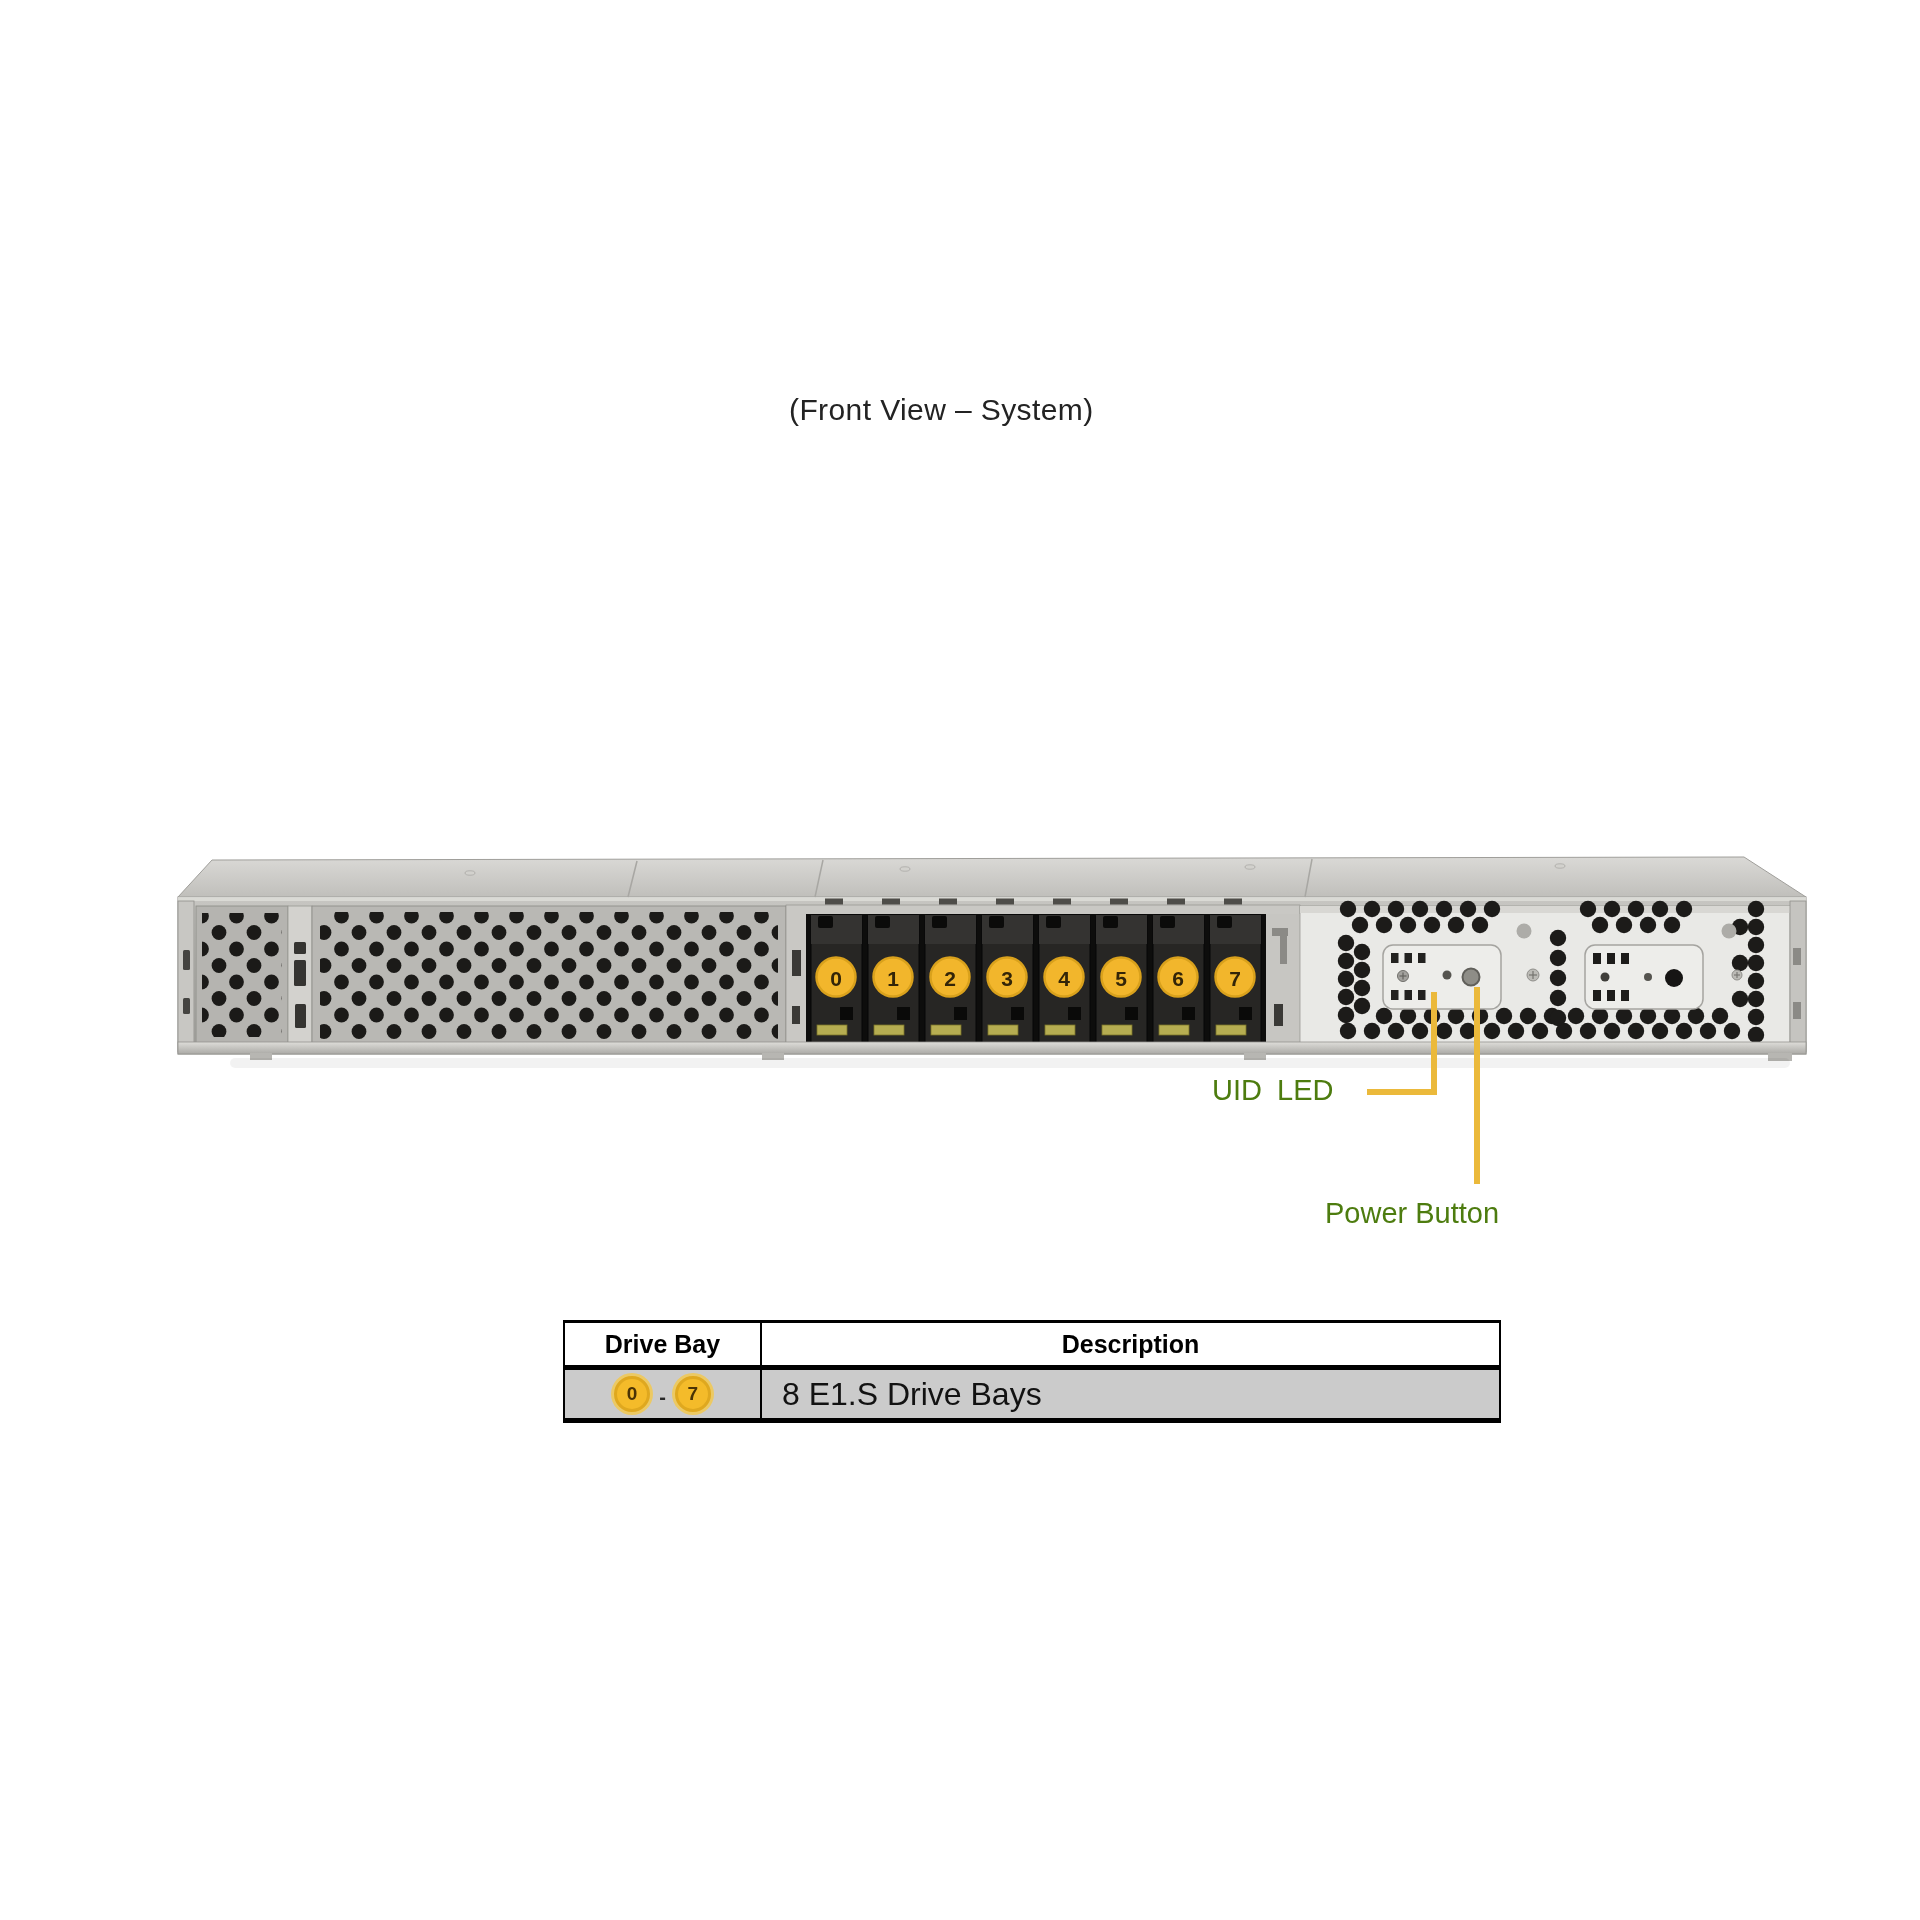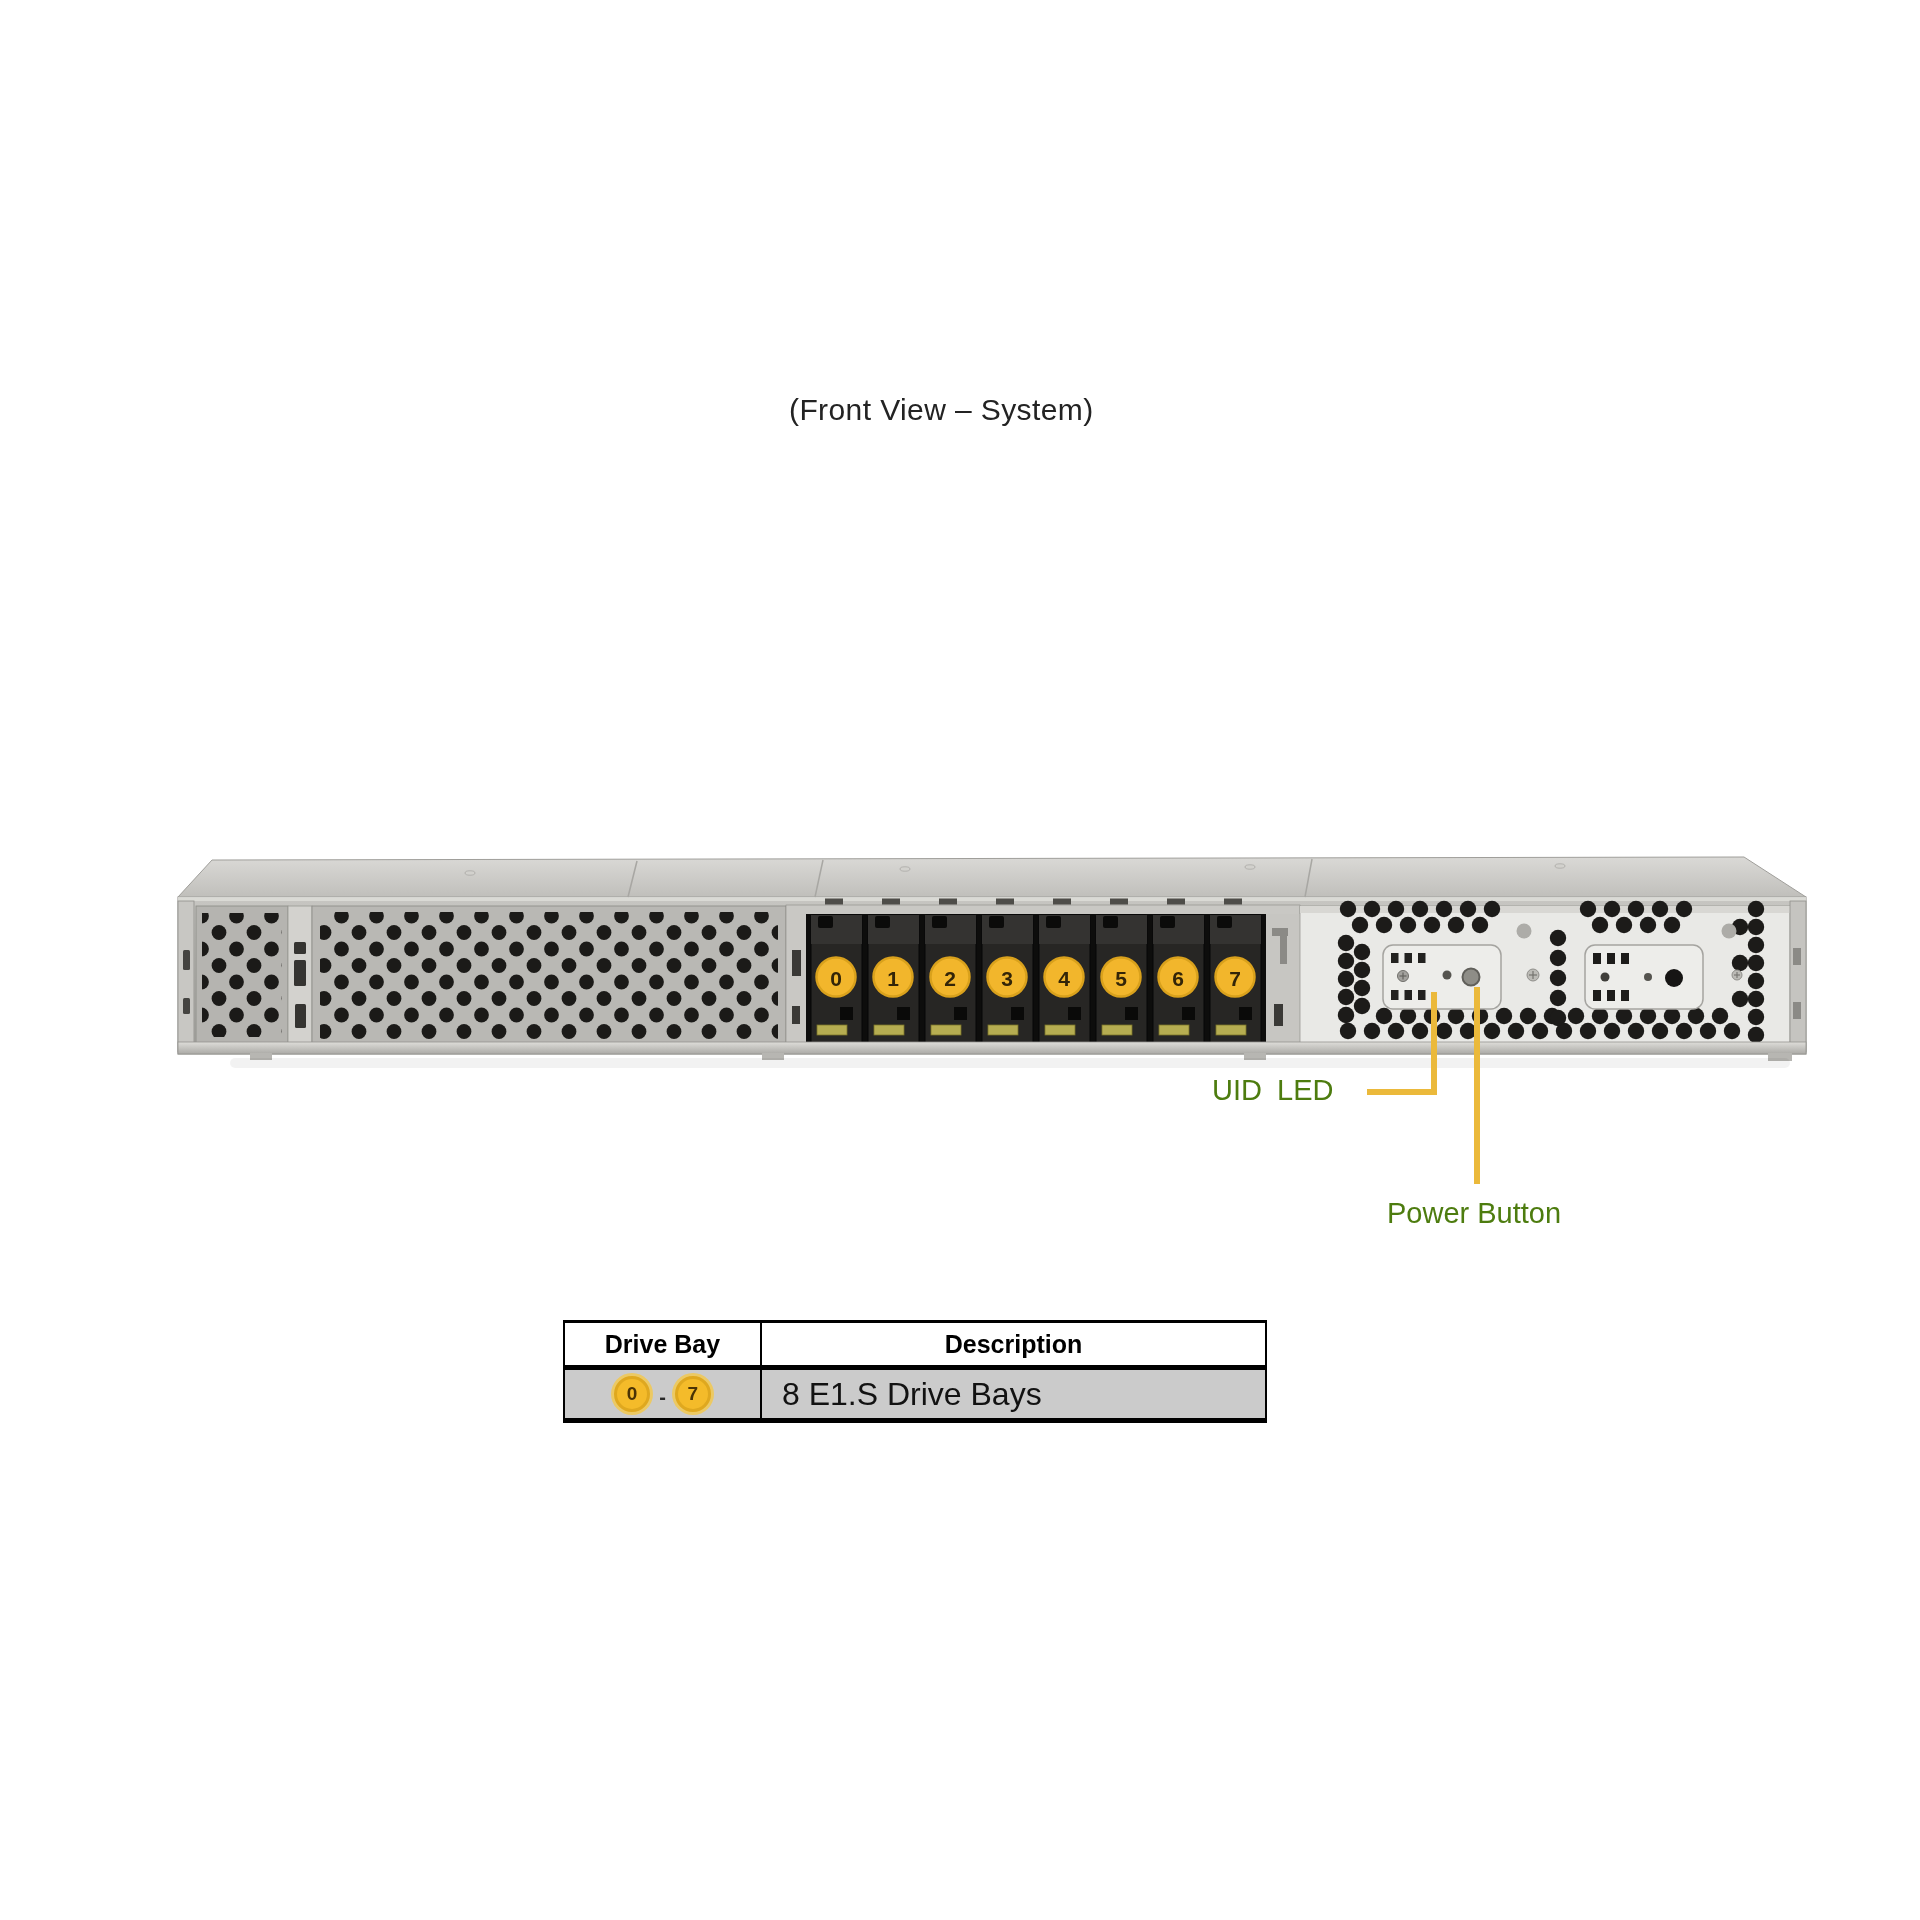--- a/index.html
+++ b/index.html
@@ -7,24 +7,24 @@
     width:1920px;height:1920px;background:#ffffff;position:relative;overflow:hidden;
     font-family:"Liberation Sans", sans-serif;
   }
   .fig-title{
     position:absolute;left:789px;top:393px;
     font-size:30px;color:#232323;letter-spacing:.4px;white-space:nowrap;
   }
   svg.chassis{position:absolute;left:0;top:0;}
   .label{position:absolute;font-size:29px;color:#4d7c0f;white-space:nowrap;}
   .label.uid{left:1212px;top:1074px;word-spacing:7px;}
-  .label.power{left:1387px;top:1197px;}
+  .label.power{left:1325px;top:1197px;}
 
   .ref-table{
-    position:absolute;left:563px;top:1320px;width:704px;box-sizing:border-box;
+    position:absolute;left:563px;top:1320px;width:938px;box-sizing:border-box;
     border:2px solid #000;border-top-width:3px;border-bottom:none;
   }
   .tr{display:flex;box-sizing:border-box;}
   .tr.head{height:47px;background:#ffffff;border-bottom:5px solid #000;}
   .tr.datarow{height:53px;background:#CBCBCB;border-bottom:5px solid #000;}
   .c1{width:197px;box-sizing:border-box;border-right:2px solid #000;
       display:flex;align-items:center;justify-content:center;}
   .c2{flex:1;display:flex;align-items:center;box-sizing:border-box;}
   .tr.head .c2{justify-content:center;}
   .th{font-weight:bold;font-size:25px;color:#000;}

